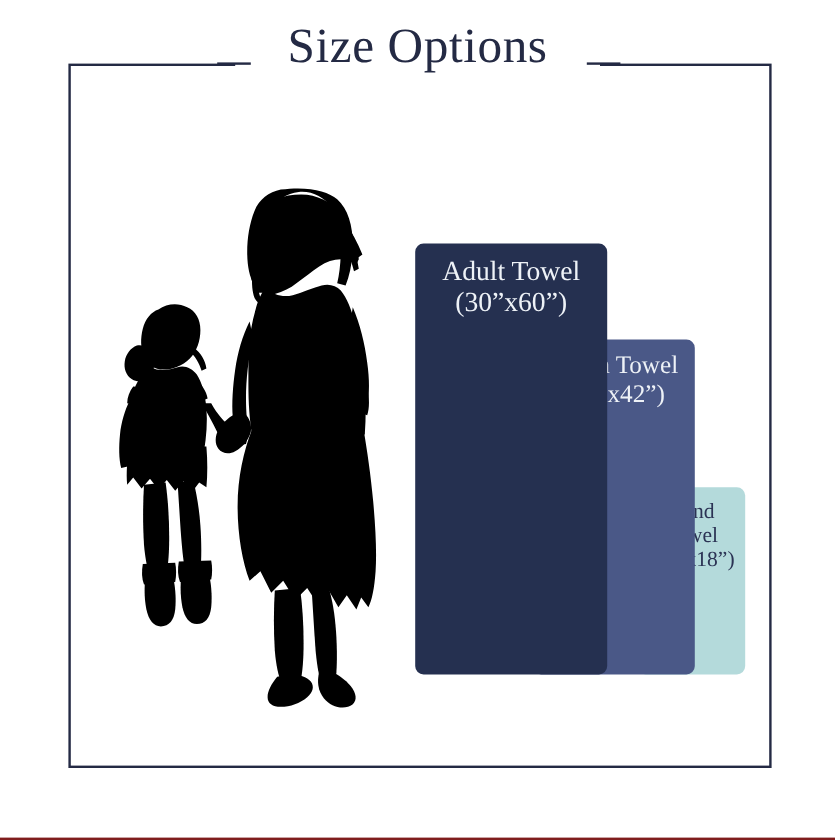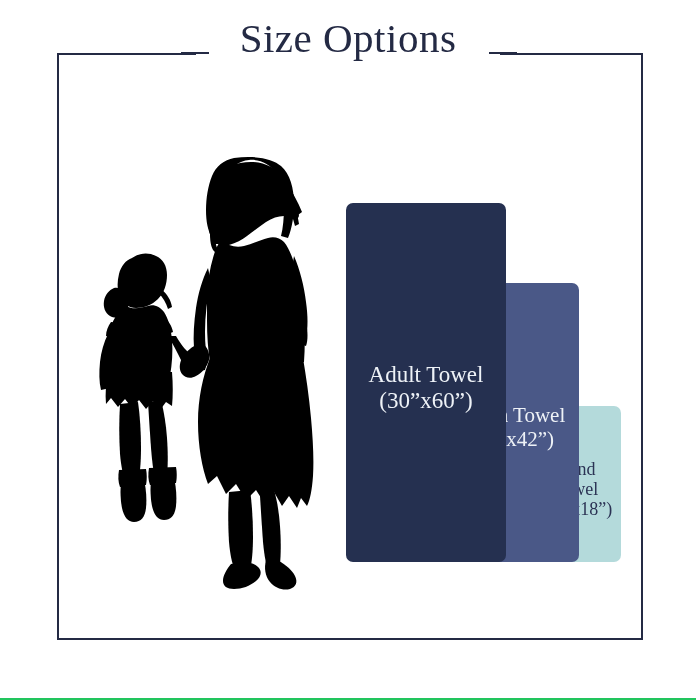--- a/index.html
+++ b/index.html
@@ -10,21 +10,21 @@
   body {
     font-family: "Liberation Serif", serif;
   }
   .page {
     position: relative;
     width: 696px;
     height: 700px;
     background: #ffffff;
     overflow: hidden;
     box-sizing: border-box;
-    border-bottom: 2px solid #22c55e;
+    border-bottom: 2px solid #7f1d1d;
   }
 
   
   .frame {
     position: absolute;
     left: 57px;
     top: 53px;
     width: 586px;
     height: 587px;
     border: 2px solid #242a44;
@@ -64,21 +64,20 @@
 
   
   .bars { position: absolute; left: 0; top: 0; width: 696px; height: 700px; }
   .bar {
     position: absolute;
     border-radius: 7px;
     box-sizing: border-box;
     display: flex;
     justify-content: center;
     padding-top: 10px;
-    align-items: center;
   }
   .bar .bar-label {
     font-family: "Liberation Serif", serif;
     text-align: center;
     line-height: 1.12;
     white-space: pre-line;
   }
   #bar-adult {
     left: 346px; top: 203px; width: 160px; height: 359px;
     background: #253050;

